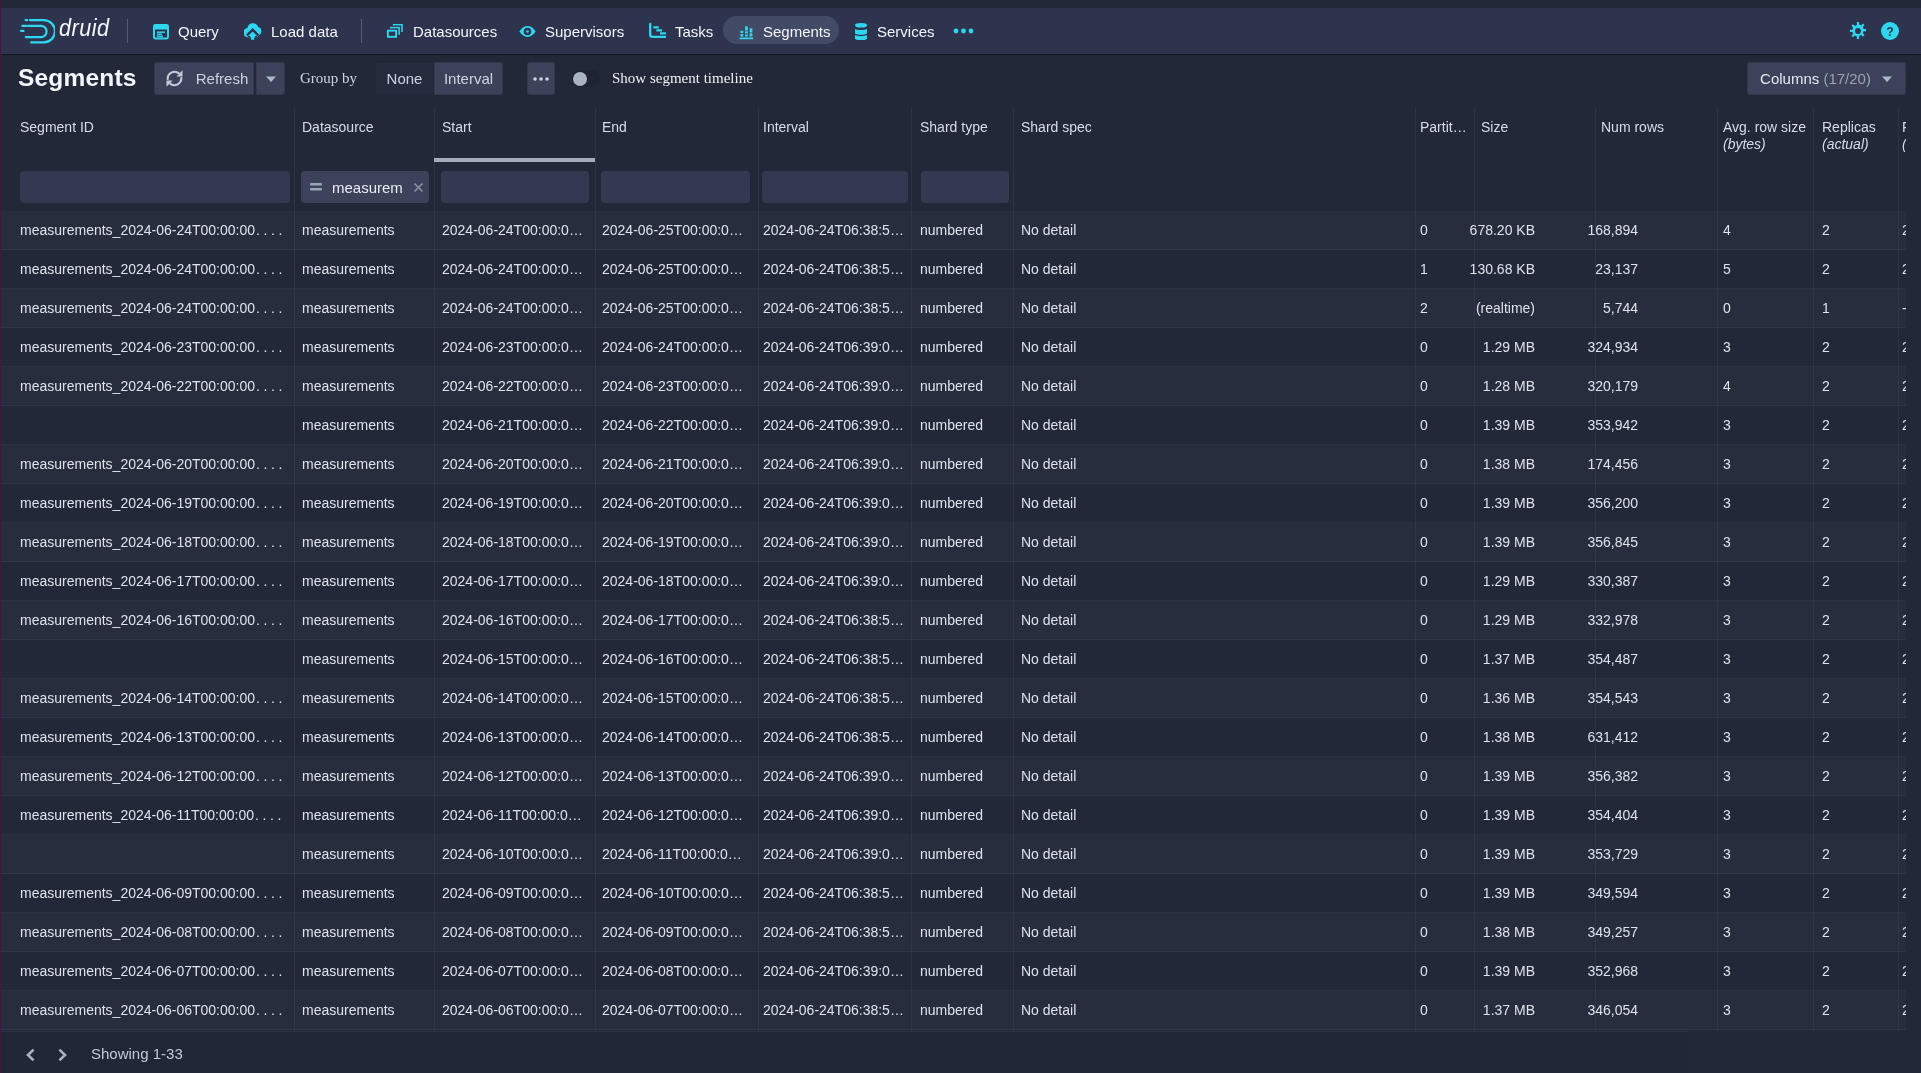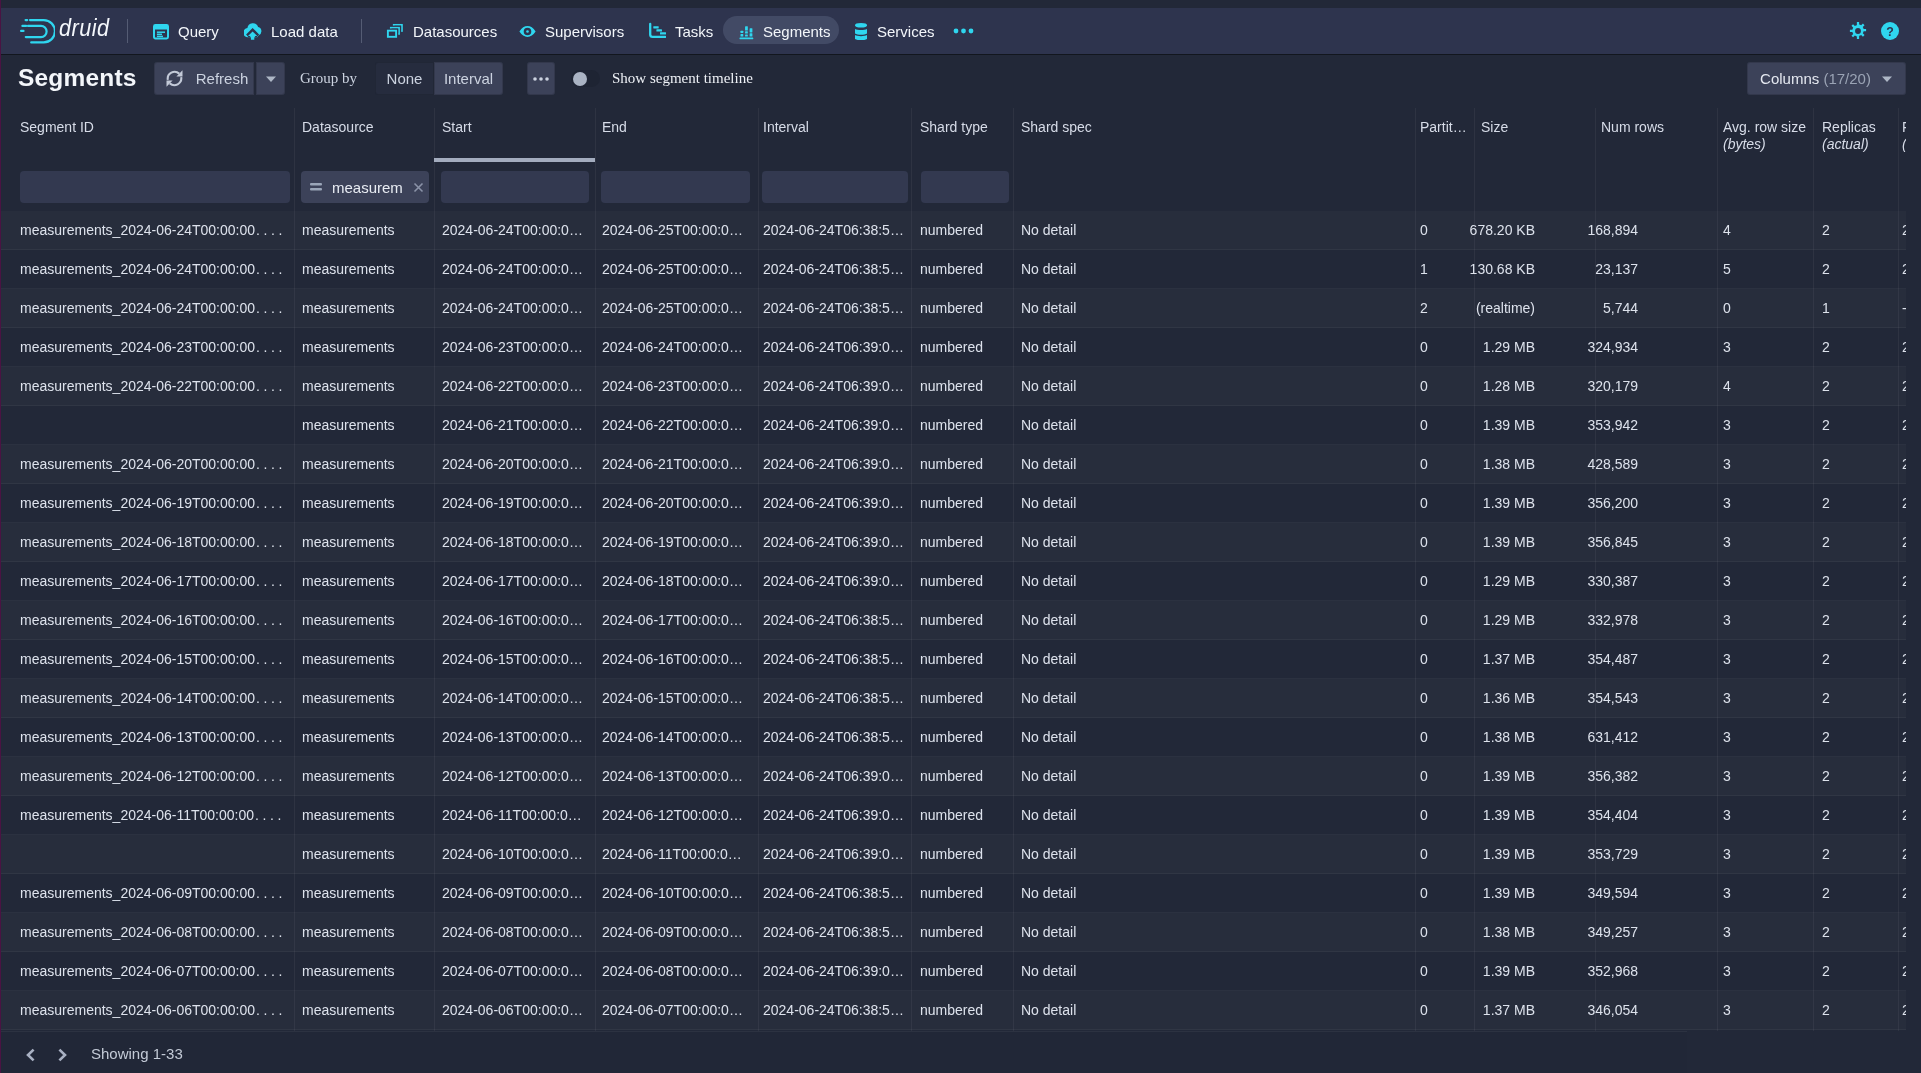--- a/index.html
+++ b/index.html
@@ -340,21 +340,21 @@
 <div class="row odd">
 <div class="c c1">measurements_2024-06-20T00:00:00<span class="d4">....</span></div>
 <div class="c c2">measurements</div>
 <div class="c c3">2024-06-20T00:00:0…</div>
 <div class="c c4">2024-06-21T00:00:0…</div>
 <div class="c c5">2024-06-24T06:39:0…</div>
 <div class="c c6">numbered</div>
 <div class="c c7">No detail</div>
 <div class="c c8">0</div>
 <div class="c c9">1.38 MB</div>
-<div class="c c10">428,589</div>
+<div class="c c10">174,456</div>
 <div class="c c11">3</div>
 <div class="c c12">2</div>
 <div class="c c13">2</div>
 </div>
 <div class="row">
 <div class="c c1">measurements_2024-06-19T00:00:00<span class="d4">....</span></div>
 <div class="c c2">measurements</div>
 <div class="c c3">2024-06-19T00:00:0…</div>
 <div class="c c4">2024-06-20T00:00:0…</div>
 <div class="c c5">2024-06-24T06:39:0…</div>
@@ -406,21 +406,20 @@
 <div class="c c6">numbered</div>
 <div class="c c7">No detail</div>
 <div class="c c8">0</div>
 <div class="c c9">1.29 MB</div>
 <div class="c c10">332,978</div>
 <div class="c c11">3</div>
 <div class="c c12">2</div>
 <div class="c c13">2</div>
 </div>
 <div class="row">
-<div class="c c1">measurements_2024-06-15T00:00:00<span class="d4">....</span></div>
 <div class="c c2">measurements</div>
 <div class="c c3">2024-06-15T00:00:0…</div>
 <div class="c c4">2024-06-16T00:00:0…</div>
 <div class="c c5">2024-06-24T06:38:5…</div>
 <div class="c c6">numbered</div>
 <div class="c c7">No detail</div>
 <div class="c c8">0</div>
 <div class="c c9">1.37 MB</div>
 <div class="c c10">354,487</div>
 <div class="c c11">3</div>

